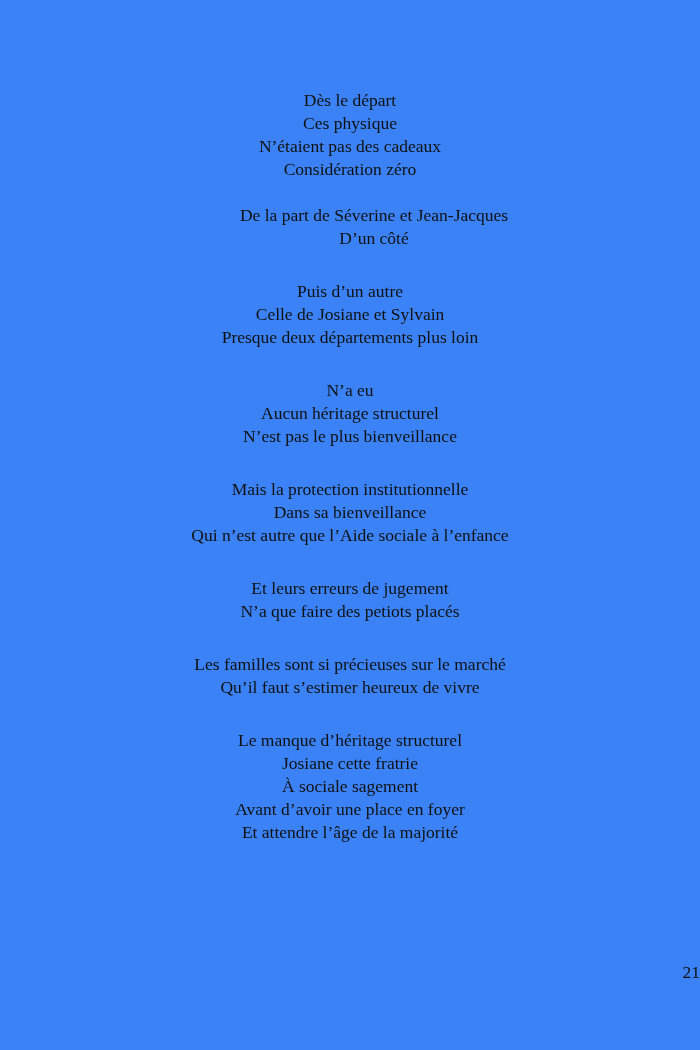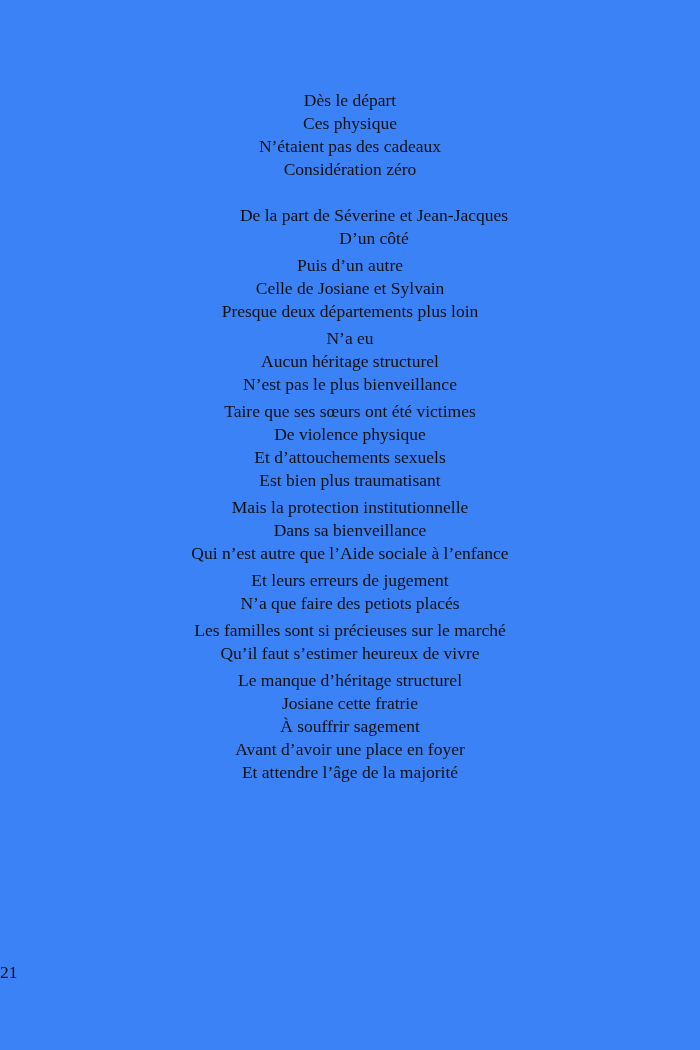--- a/index.html
+++ b/index.html
@@ -7,26 +7,26 @@
     .page {
       position: absolute; left: 0; top: 0; width: 700px; height: 1050px;
       background: #3b82f6; color: #111111;
       font-family: "Liberation Serif", "DejaVu Serif", serif;
     }
     .poem {
       position: absolute; left: 0; width: 700px; top: 89px;
       text-align: center; font-size: 17.5px; line-height: 23px;
     }
     .stanza { margin: 0; }
-    .stanza + .stanza { margin-top: 4px; }
+    .stanza + .stanza { margin-top: 30px; }
     .stanza.gap-large { margin-top: 23px; padding-left: 48px; }
     .line { display: block; white-space: nowrap; }
     .page-number {
       position: absolute; left: 0; width: 700px; top: 961px;
-      text-align: left; font-size: 17.5px; line-height: 23px;
+      text-align: right; font-size: 17.5px; line-height: 23px;
     }
   </style>
 </head>
 <body>
 
 <div class="page">
   <div class="poem">
 
     <div class="stanza">
       <span class="line">Dès le départ</span>
@@ -45,47 +45,41 @@
       <span class="line">Celle de Josiane et Sylvain</span>
       <span class="line">Presque deux départements plus loin</span>
     </div>
 
     <div class="stanza">
       <span class="line">N’a eu</span>
       <span class="line">Aucun héritage structurel</span>
       <span class="line">N’est pas le plus bienveillance</span>
     </div>
 
-    <div class="stanza">
-      <span class="line">Taire que ses sœurs ont été victimes</span>
-      <span class="line">De violence physique</span>
-      <span class="line">Et d’attouchements sexuels</span>
-      <span class="line">Est bien plus traumatisant</span>
-    </div>
 
     <div class="stanza">
       <span class="line">Mais la protection institutionnelle</span>
       <span class="line">Dans sa bienveillance</span>
       <span class="line">Qui n’est autre que l’Aide sociale à l’enfance</span>
     </div>
 
     <div class="stanza">
       <span class="line">Et leurs erreurs de jugement</span>
       <span class="line">N’a que faire des petiots placés</span>
     </div>
 
     <div class="stanza">
       <span class="line">Les familles sont si précieuses sur le marché</span>
       <span class="line">Qu’il faut s’estimer heureux de vivre</span>
     </div>
 
     <div class="stanza">
       <span class="line">Le manque d’héritage structurel</span>
       <span class="line">Josiane cette fratrie</span>
-      <span class="line">À souffrir sagement</span>
+      <span class="line">À sociale sagement</span>
       <span class="line">Avant d’avoir une place en foyer</span>
       <span class="line">Et attendre l’âge de la majorité</span>
     </div>
 
   </div>
 
   <div class="page-number">21</div>
 </div>
 
 </body></html>

